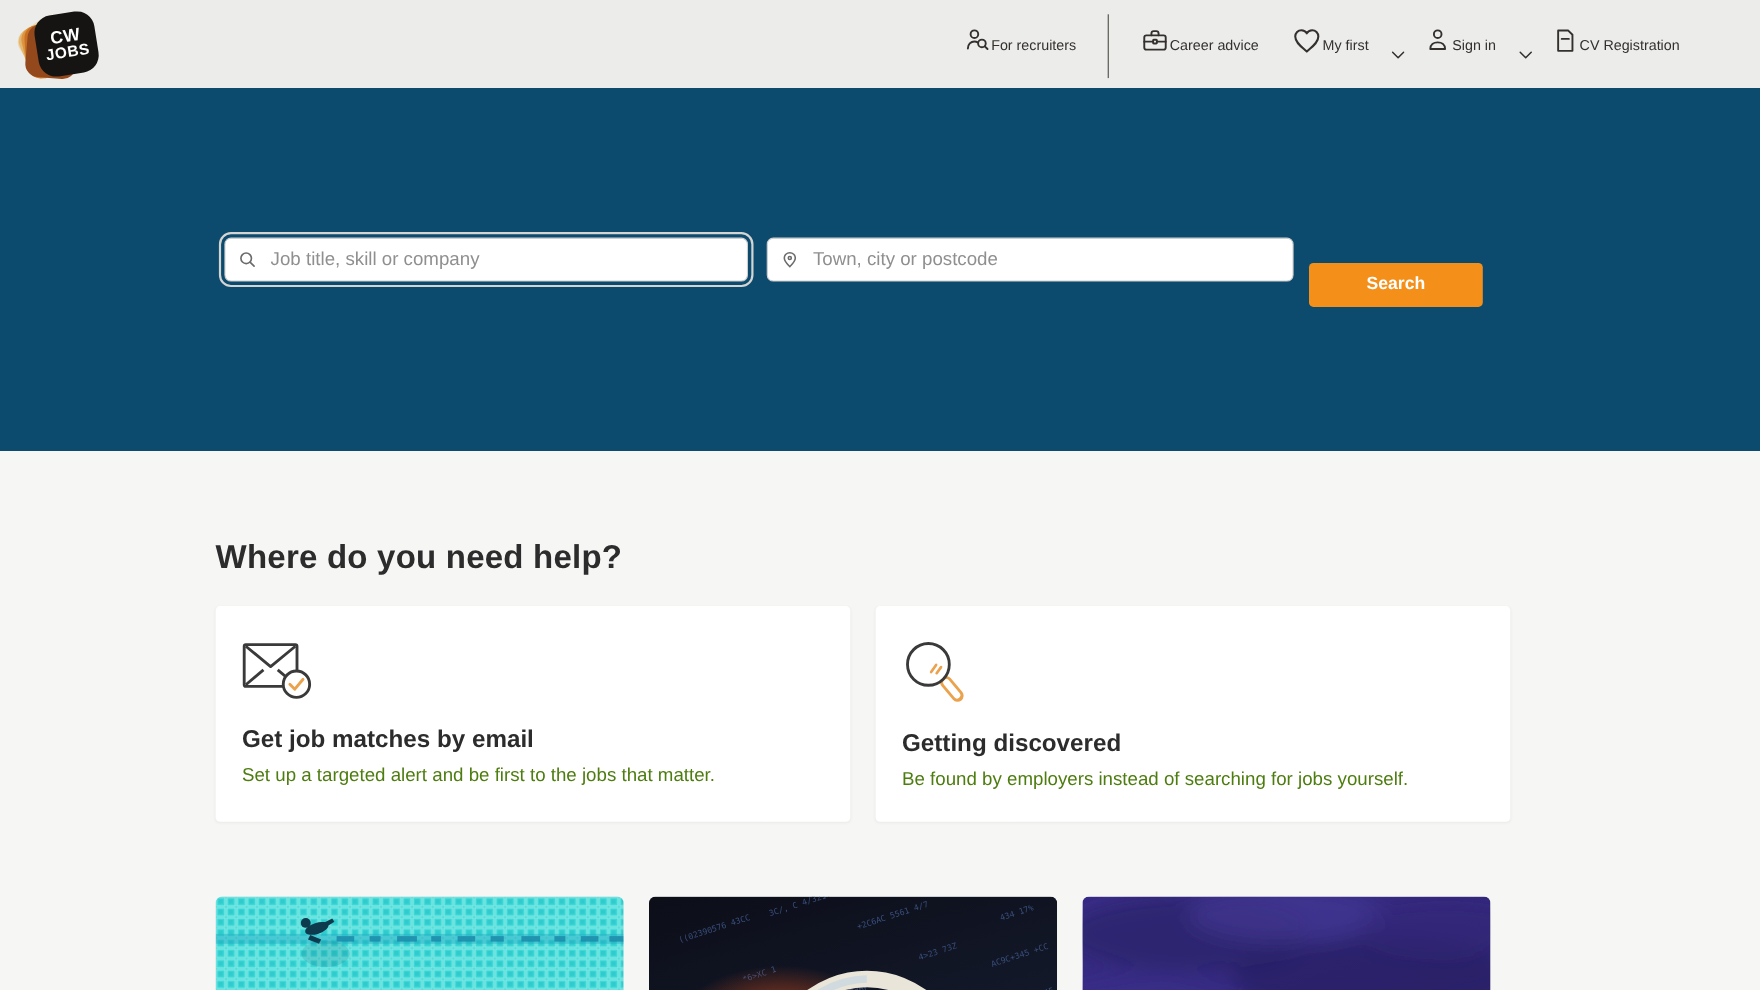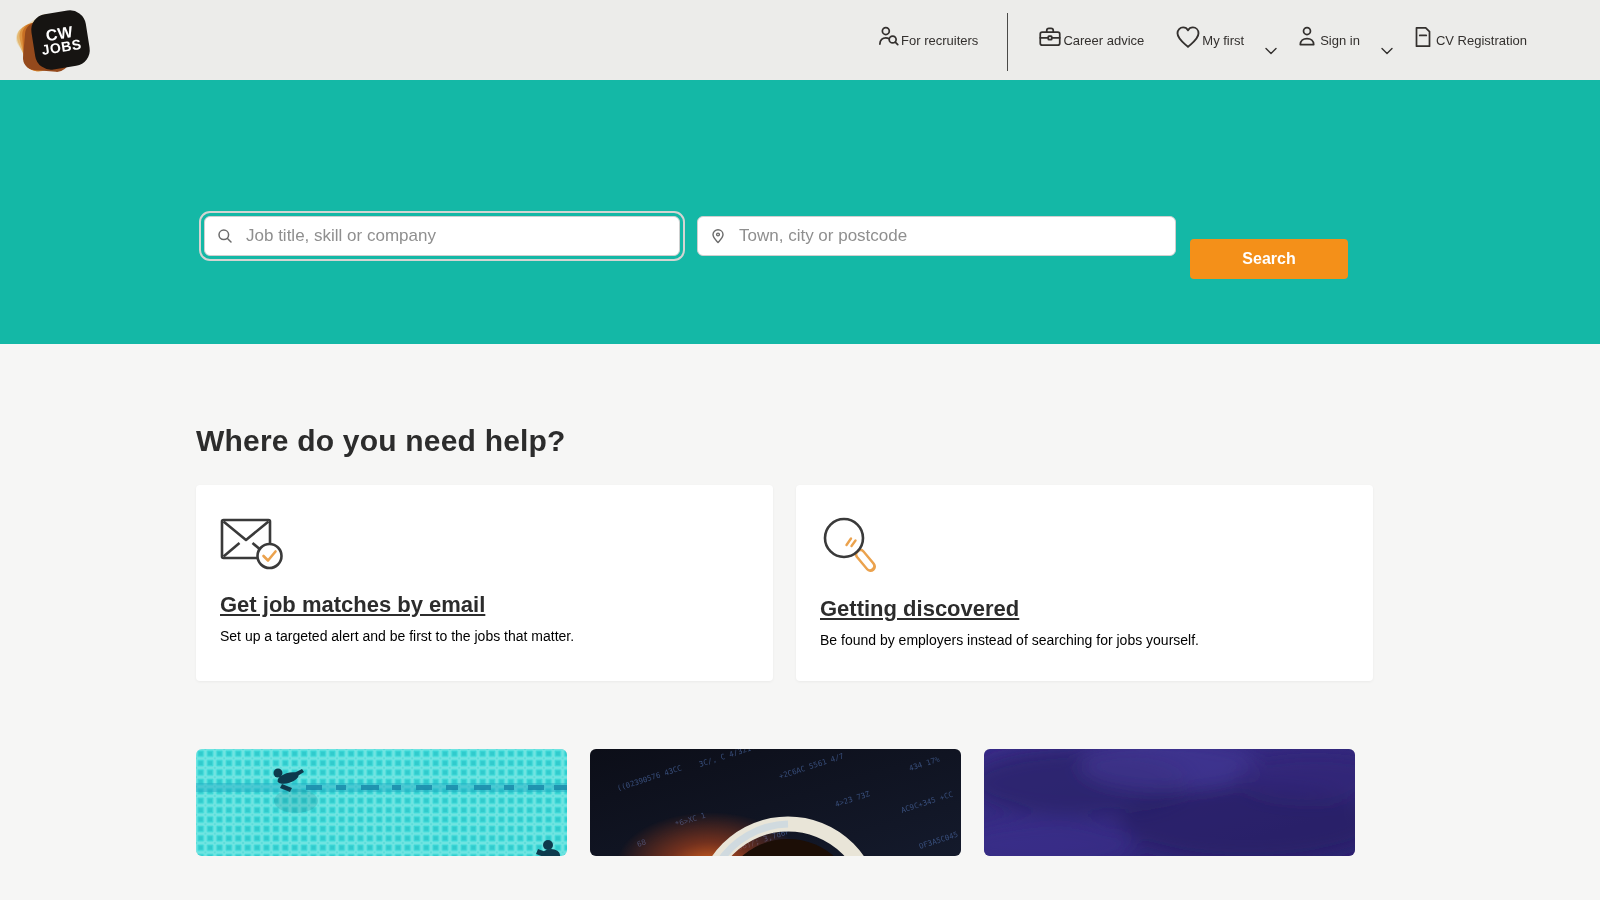--- a/index.html
+++ b/index.html
@@ -41,21 +41,21 @@
   .nav-item {
     display: flex; flex-direction: row; align-items: center;
     margin: 0 15px; cursor: pointer; padding-top: 15px;
   }
   .nav-item svg { display: block; }
   .nav-label { font-size: 13px; color: #33302e; margin-top: 7px; white-space: nowrap; }
   .nav-chevron { margin-top: 32px; margin-left: 6px; margin-right: 2px; cursor: pointer; }
   .nav-divider { width: 1px; height: 58px; background: #4a4a48; margin: 4px 14px 0 14px; }
 
   
-  .hero { height: 264px; background: #14b8a6; }
+  .hero { height: 330px; background: #0c4a6e; }
   .search-row { display: flex; align-items: center; padding-top: 112px; margin-left: 199px; }
   .field { position: relative; }
   .field input {
     height: 40px; border-radius: 6px; border: 1px solid #cfcfcf;
     background: #fff; font-size: 17px; color: #333;
     padding: 0 12px 0 41px; outline: none;
     font-family: "Liberation Sans", sans-serif;
   }
   .field input::placeholder { color: #8f8f8f; opacity: 1; }
   .field .in-icon { position: absolute; left: 13px; top: 50%; transform: translateY(-50%); display: flex; }
@@ -77,22 +77,22 @@
   .help { padding: 80px 0 0 196px; }
   .help h1 {
     margin: 0 0 27px 0; font-size: 30px; font-weight: bold;
     color: #2c2c2c; letter-spacing: 0.2px;
   }
   .cards { display: flex; gap: 23px; }
   .card {
     width: 577px; height: 196px; background: #fff; border-radius: 4px;
     padding: 31px 24px 0 24px; box-shadow: 0 1px 3px rgba(0,0,0,0.05);
   }
-  .card h2 { margin: 18px 0 0; font-size: 22px; font-weight: bold; color: #2c2c2c; text-decoration: underline; }
-  .card p  { margin: 10px 0 0; font-size: 14px; color: #000000; }
+  .card h2 { margin: 18px 0 0; font-size: 22px; font-weight: bold; color: #2c2c2c; }
+  .card p  { margin: 10px 0 0; font-size: 17px; color: #4d7c0f; }
 
   
   .articles { display: flex; gap: 23px; margin: 68px 0 0 196px; }
   .article {
     width: 371px; height: 107px; border-radius: 6px; overflow: hidden; cursor: pointer;
     background: #ddd;
   }
   .article svg { display: block; }
 </style>
 </head>

